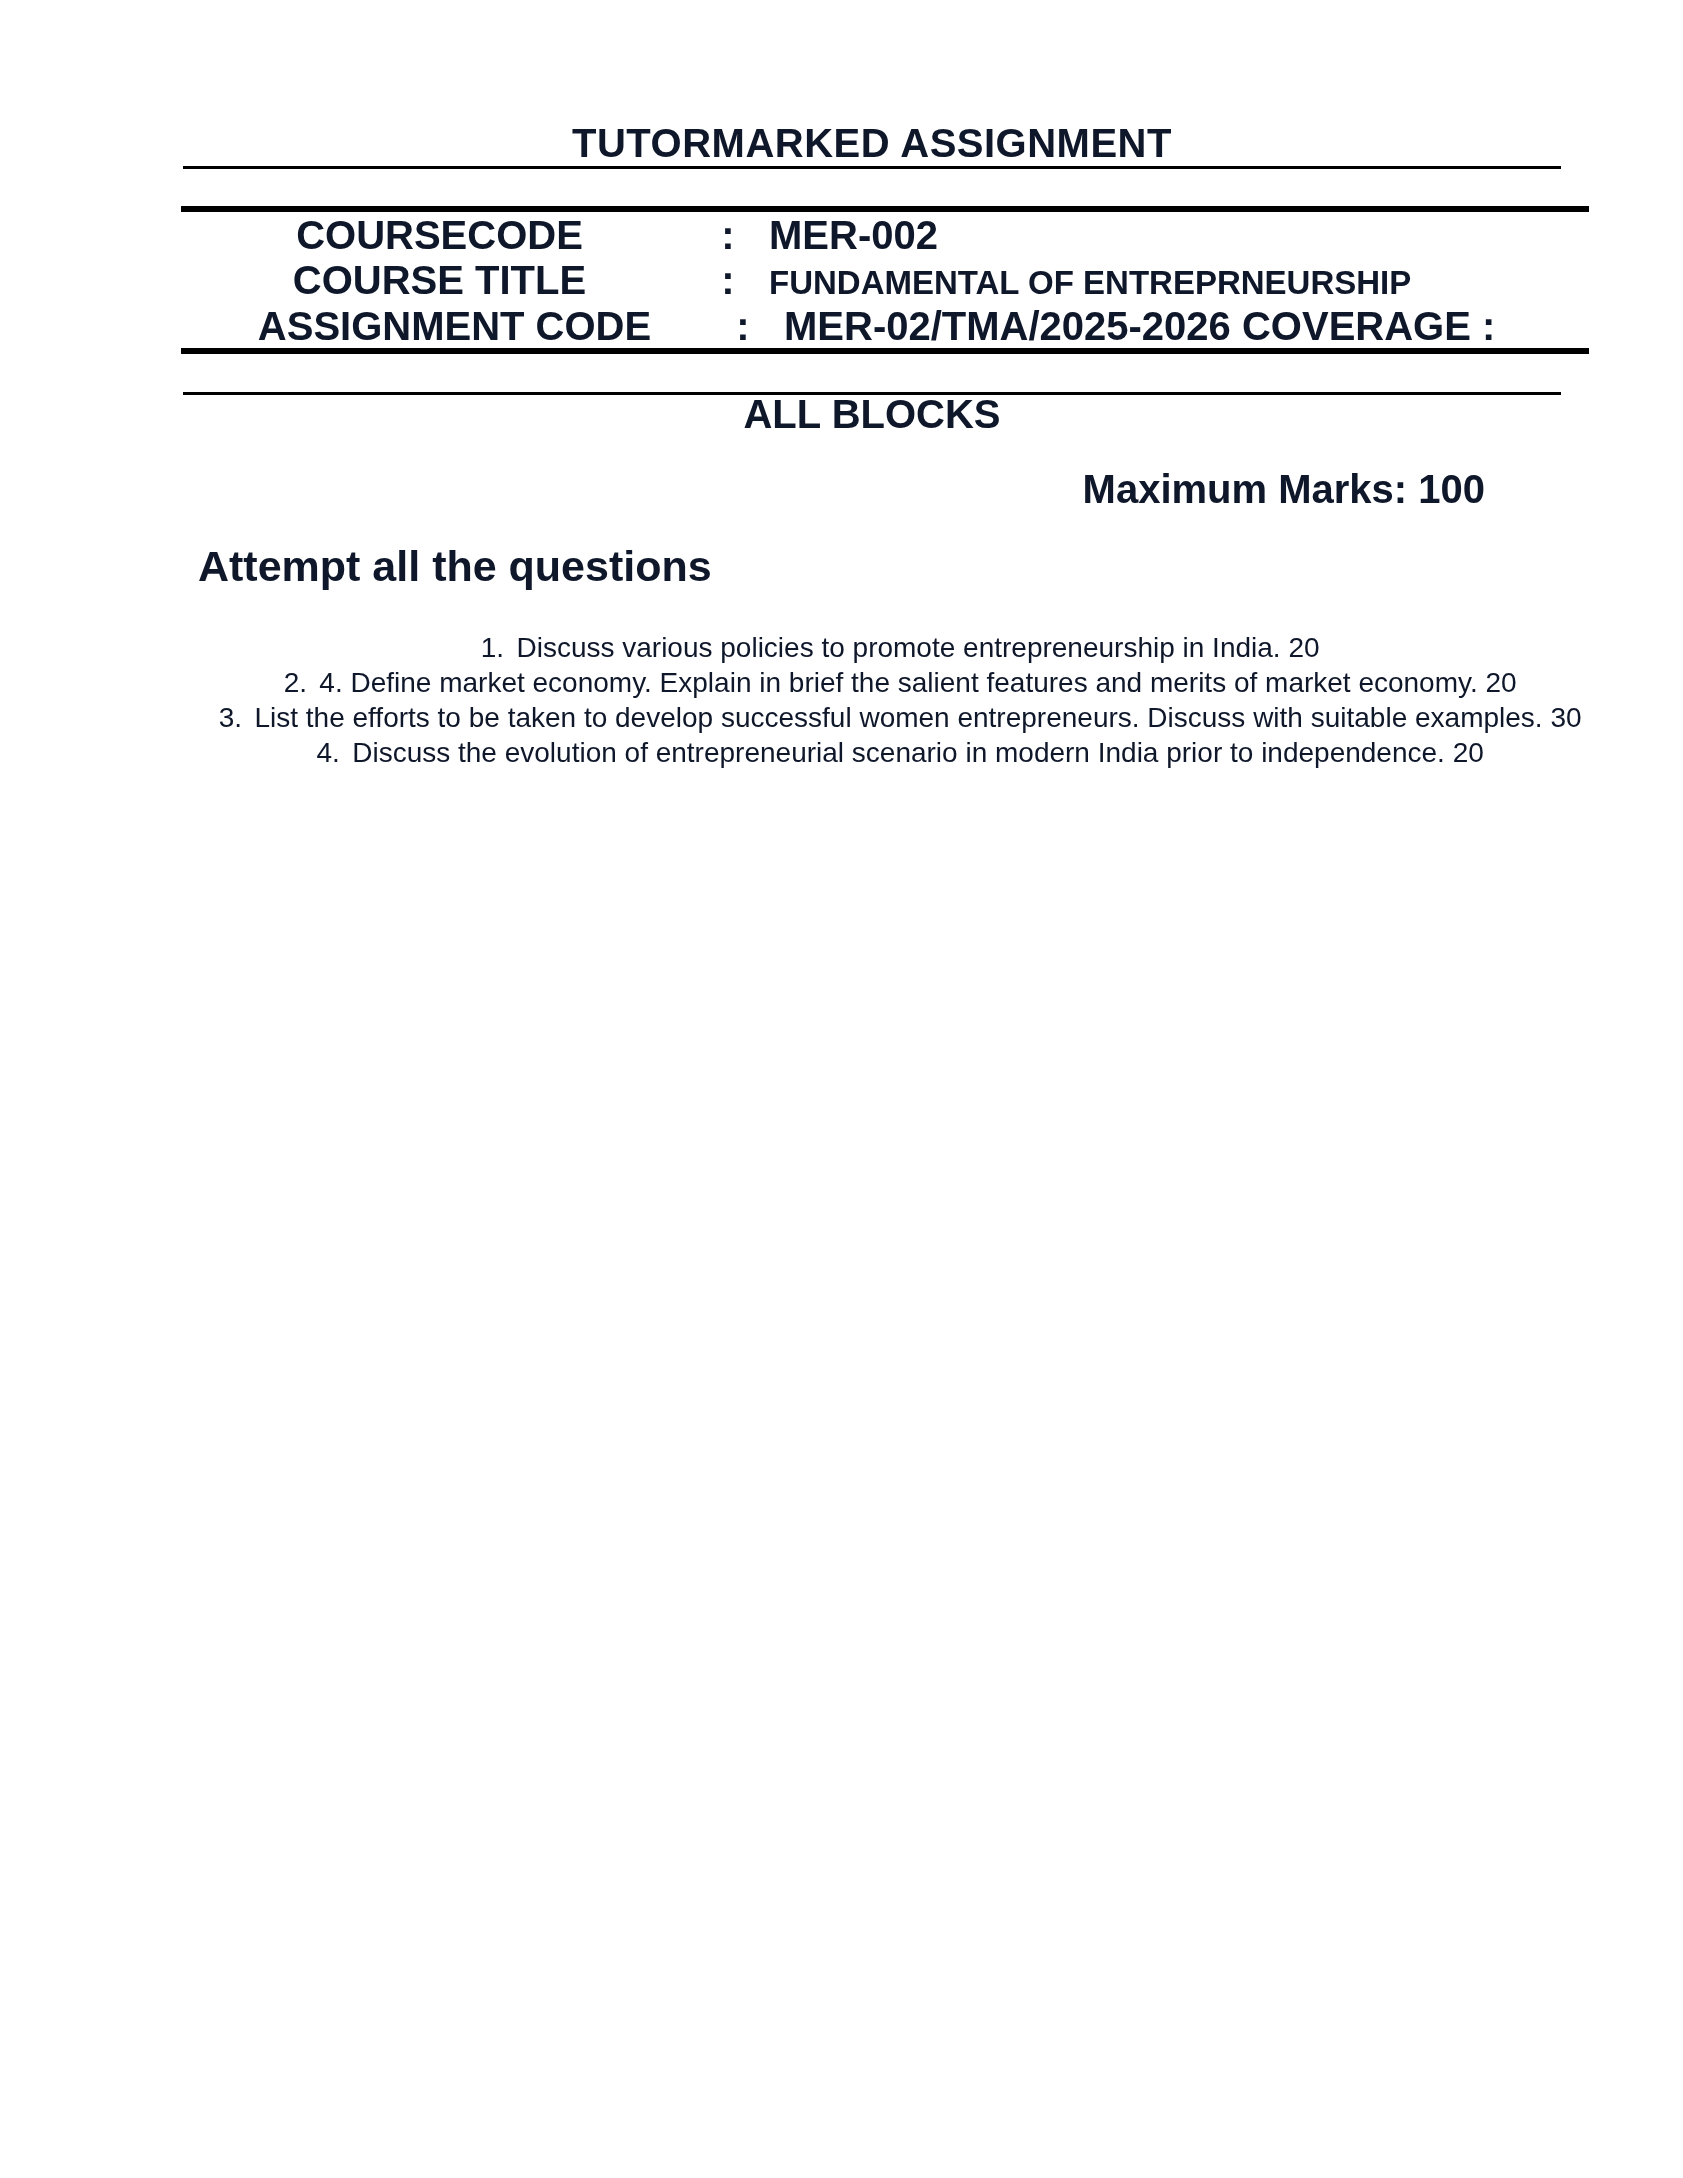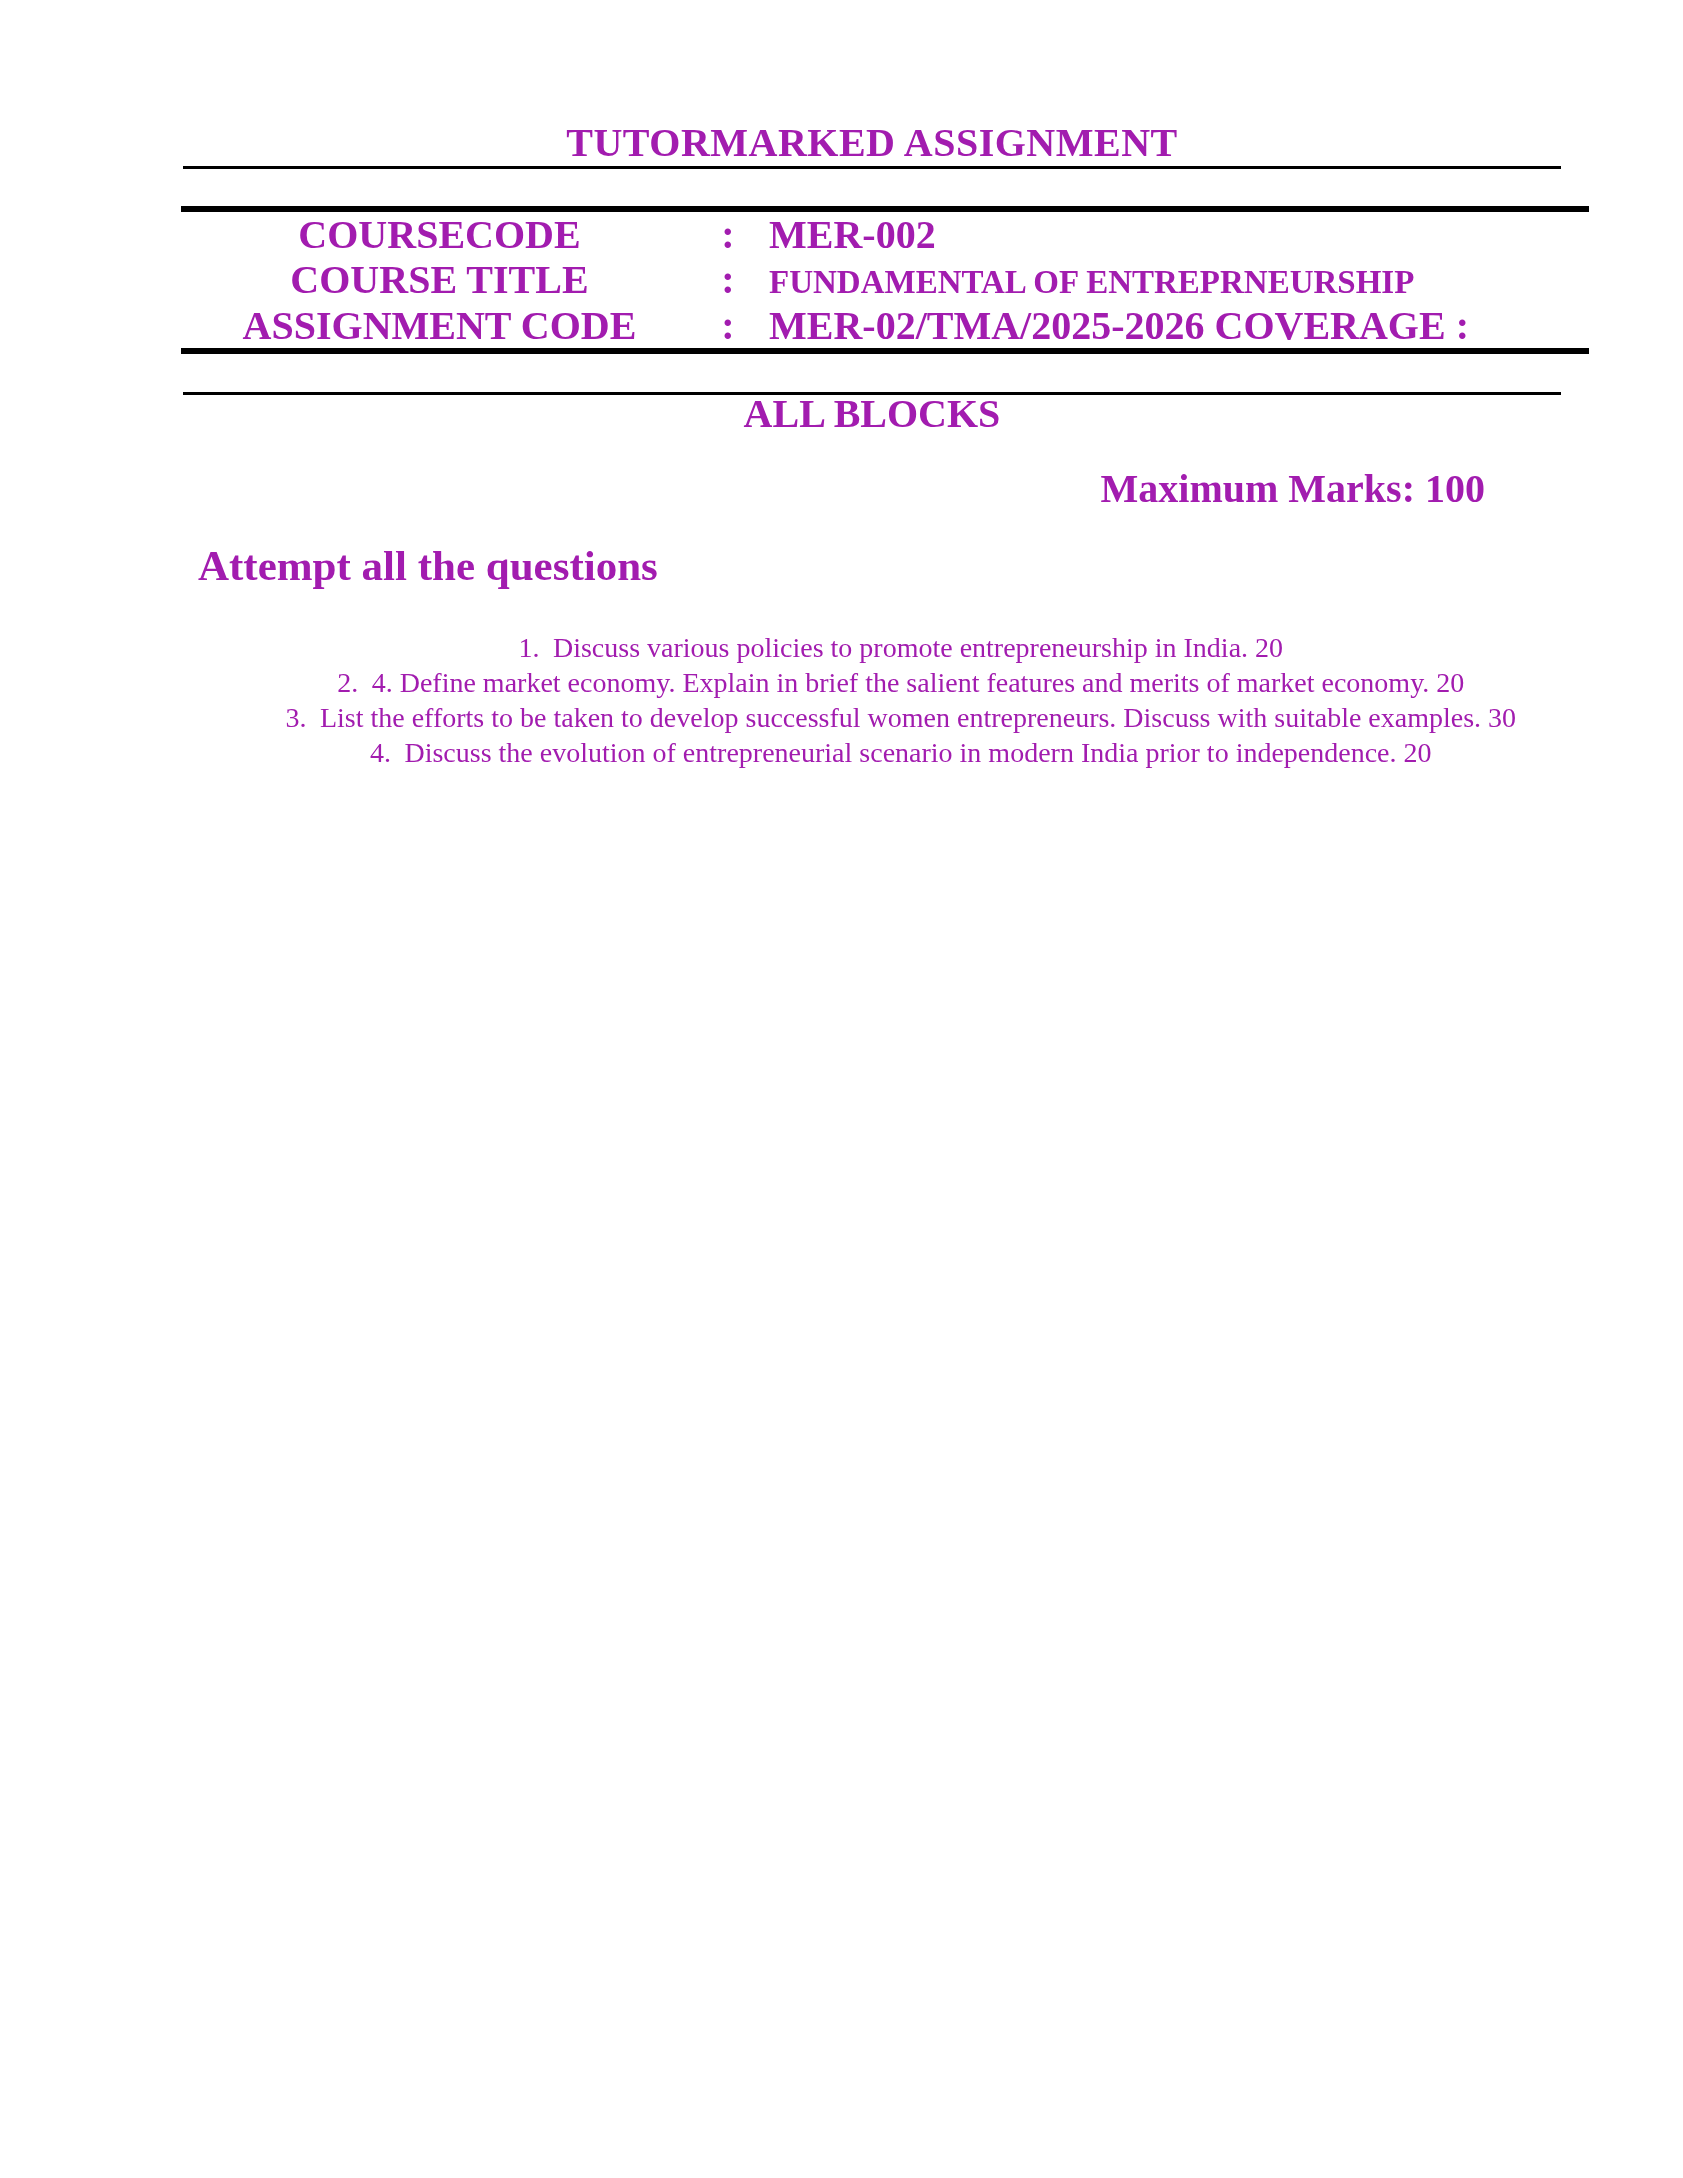--- a/index.html
+++ b/index.html
@@ -5,22 +5,22 @@
   html, body {
     margin: 0;
     padding: 0;
     background: #ffffff;
   }
   .page {
     position: relative;
     width: 1683px;
     height: 1808px;
     background: #ffffff;
-    color: #a21caf;
-    font-family: Liberation Serif, serif;
+    color: #0f172a;
+    font-family: Liberation Sans, sans-serif;
     overflow: hidden;
   }
   .doc-title {
     position: absolute;
     top: 121px;
     left: 183px;
     width: 1378px;
     text-align: center;
     font-size: 40px;
     font-weight: bold;
@@ -133,21 +133,21 @@
   <div class="rule thick" style="top:206px;"></div>
 
   <div class="hrow" style="top:212px;">
     <span class="hlabel">COURSECODE</span><span class="hcolon">:</span><span class="hvalue">MER-002</span>
   </div>
 
   <div class="hrow" style="top:257px;">
     <span class="hlabel">COURSE TITLE</span><span class="hcolon">:</span><span class="hvalue small">FUNDAMENTAL OF ENTREPRNEURSHIP</span>
   </div>
 
-  <div class="hrow" style="top:303px;">
+  <div class="hrow" style="top:303px;margin-left:15px;">
     <span class="hlabel">ASSIGNMENT CODE</span><span class="hcolon">:</span><span class="hvalue">MER-02/TMA/2025-2026 COVERAGE :</span>
   </div>
 
   <div class="rule thick" style="top:348px;"></div>
 
   <div class="rule thin" style="top:392px;"></div>
 
   <div class="section-title">ALL BLOCKS</div>
 
   <div class="marks">Maximum Marks: 100</div>

